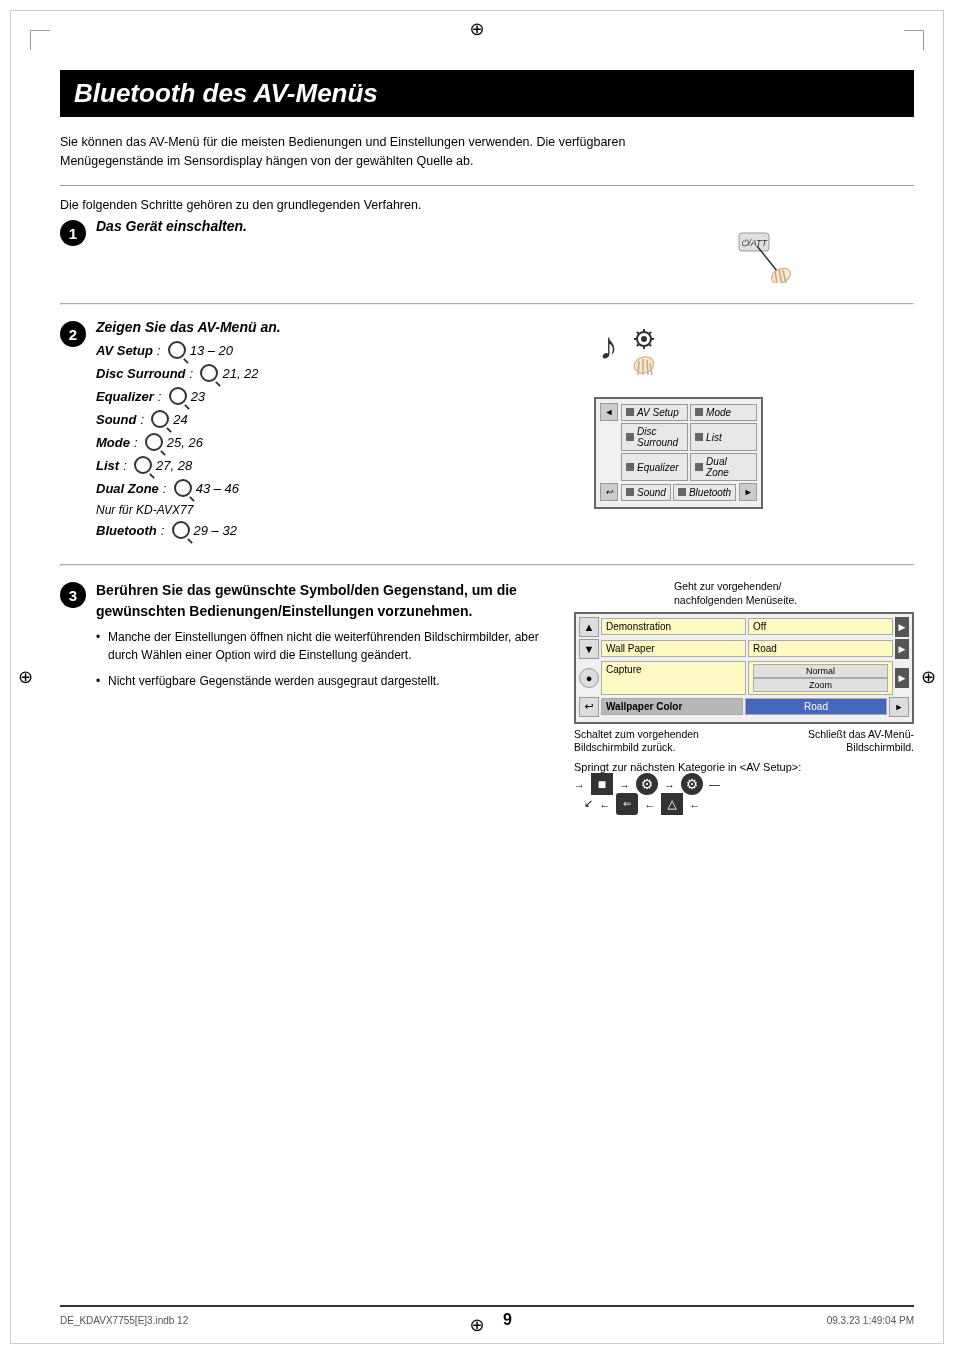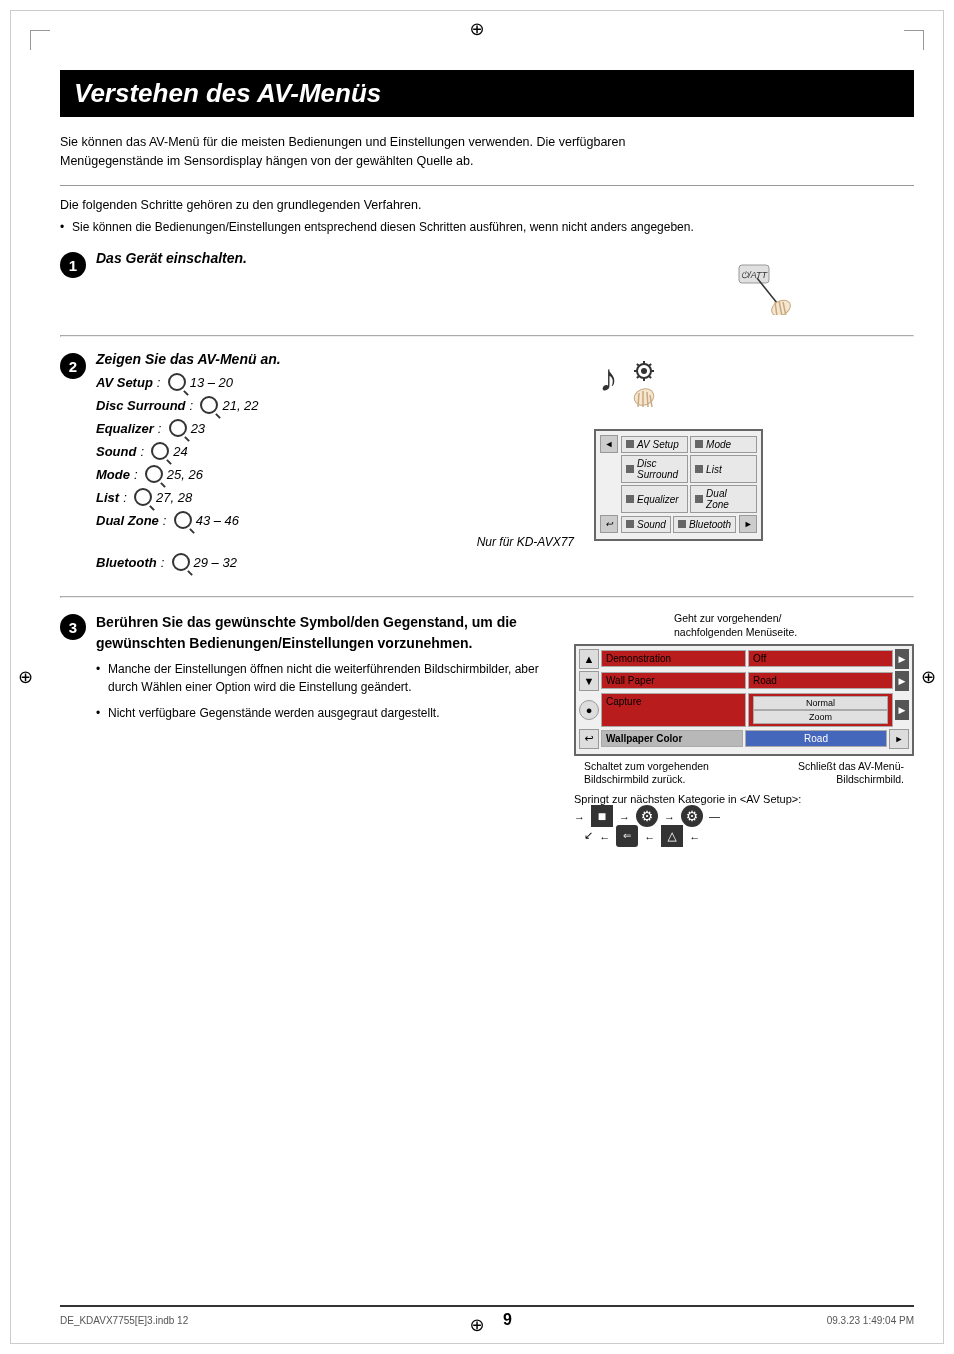--- a/index.html
+++ b/index.html
@@ -263,21 +263,21 @@
     }
     .nd-items {
       display: flex;
       flex: 1;
       gap: 2px;
     }
     .nd-item {
       flex: 1;
       padding: 2px 4px;
       border: 1px solid #aaa;
-      background: #b91c1c;
+      background: #fef9c3;
       font-size: 10px;
     }
     .nd-small-btn {
       flex: 1;
       padding: 1px 2px;
       border: 1px solid #aaa;
       background: #e0e0e0;
       font-size: 9px;
       text-align: center;
     }
@@ -300,21 +300,21 @@
       display: flex;
       align-items: center;
       justify-content: center;
       font-size: 9px;
       flex-shrink: 0;
     }
 
     
     .bottom-nav-labels {
       display: flex;
-      justify-content: center;
+      justify-content: space-between;
       font-size: 10.5px;
       line-height: 1.3;
     }
     .bnl-left { max-width: 160px; }
     .bnl-right { text-align: right; max-width: 160px; }
     .arrow-box {
       width: 22px; height: 22px;
       background: #333;
       display: flex;
       align-items: center;
@@ -365,21 +365,20 @@
     .bullet-list li::before {
       content: '•';
       position: absolute;
       left: 0;
     }
 
     
     .sub-note {
       font-size: 12px;
       margin-top: 6px;
-      text-align: right;
     }
 
     
     .page-footer {
       position: absolute;
       bottom: 25px;
       left: 60px;
       right: 40px;
       display: flex;
       justify-content: space-between;
@@ -432,34 +431,31 @@
 <div class="corner-tl"></div>
 <div class="corner-tr"></div>
 <div class="reg-mark reg-top-center">⊕</div>
 <div class="reg-mark reg-left-middle">⊕</div>
 <div class="reg-mark reg-right-middle">⊕</div>
 <div class="reg-mark reg-bottom-center">⊕</div>
 
 <div class="content">
 
   <div class="title-box">
-    <h1>Verstehen des AV-Menüs</h1>
+    <h1>Bluetooth des AV-Menüs</h1>
   </div>
 
   <div class="intro-text">
     <p>Sie können das AV-Menü für die meisten Bedienungen und Einstellungen verwenden. Die verfügbaren</p>
     <p>Menügegenstände im Sensordisplay hängen von der gewählten Quelle ab.</p>
   </div>
 
   <hr class="divider">
 
   <p class="intro-text" style="margin-bottom:4px;">Die folgenden Schritte gehören zu den grundlegenden Verfahren.</p>
-  <ul class="bullet-list" style="margin-bottom:14px;">
-    <li>Sie können die Bedienungen/Einstellungen entsprechend diesen Schritten ausführen, wenn nicht anders angegeben.</li>
-  </ul>
 
   <div class="step">
     <div class="step-number">1</div>
     <div class="step-content">
       <div class="step-columns">
         <div class="step-left">
           <div class="step-title">Das Gerät einschalten.</div>
         </div>
         <div class="step1-right step-right">
 

